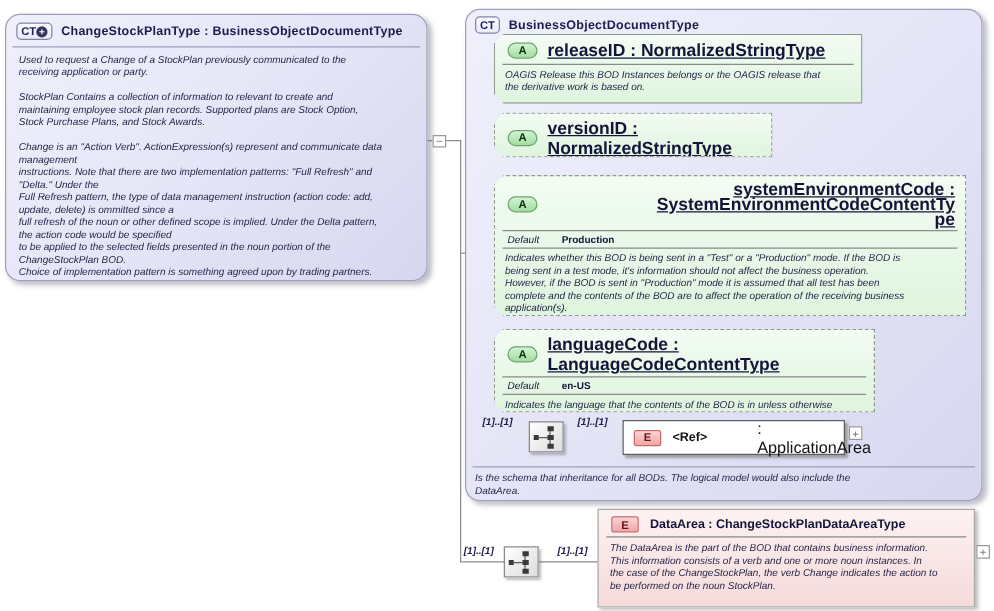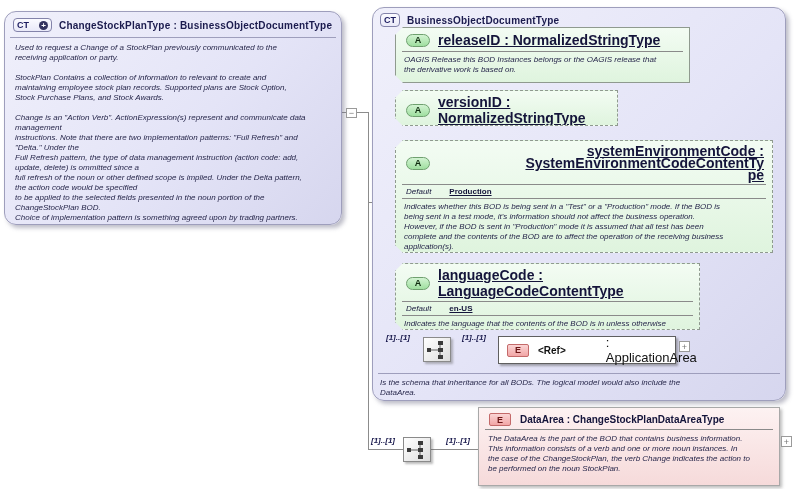--- a/index.html
+++ b/index.html
@@ -25,21 +25,21 @@
   .ct-box{
     position:absolute;
     background:linear-gradient(135deg,#F0F0FB 0%,var(--lavender) 55%,#D6D6EE 100%);
     border:1px solid var(--lavender-border);
     border-radius:12px;
     box-shadow:3px 3px 4px rgba(110,110,135,0.45);
   }
   .ct-header{display:flex;align-items:center;gap:7px;padding:6px 8px 4px 8px;}
   .ct-title{font-size:10px;font-weight:bold;color:var(--title-navy);letter-spacing:0.2px;}
   .badge-ct{
-    display:inline-flex;align-items:center;gap:10px;
+    display:inline-flex;align-items:center;gap:0;
     background:linear-gradient(180deg,#FBFBFF,#E9E9F8);
     border:1px solid #8383AA;border-radius:4px;
     font-size:9px;font-weight:bold;color:#1C1C60;
     padding:1px 3px;line-height:10px;height:14px;
   }
   .plus-circle{
     display:inline-flex;align-items:center;justify-content:center;
     width:9px;height:9px;border-radius:50%;
     background:#33335F;color:#FFFFFF;
     font-size:8px;font-weight:bold;line-height:9px;
@@ -68,21 +68,21 @@
     display:inline-flex;align-items:center;justify-content:center;
     min-width:24px;height:13px;border-radius:7px;
     background:linear-gradient(180deg,#D2F3D2,#9FDF9F);
     border:1px solid #6FA06F;
     font-size:9px;font-weight:bold;color:#0E2A0E;flex:0 0 auto;
   }
   .hr{border-top:1px solid #8A8A8A;margin:0 6px;}
   .attr-doc{padding:3px 8px 0 8px;}
   .default-row{display:flex;align-items:center;gap:18px;padding:2px 8px 2px 10px;font-size:8px;color:#14143A;}
   .default-label{font-style:italic;}
-  .default-value{font-weight:bold;text-decoration:underline;}
+  .default-value{font-weight:bold;}
 
   
   .badge-e{
     display:inline-flex;align-items:center;justify-content:center;
     min-width:22px;height:13px;border-radius:2px;
     background:linear-gradient(180deg,#FAD4D4,#F2A6A6);
     border:1px solid #C46A6A;
     font-size:9px;font-weight:bold;color:#6B1515;flex:0 0 auto;
   }
   .elem-ref-box{

